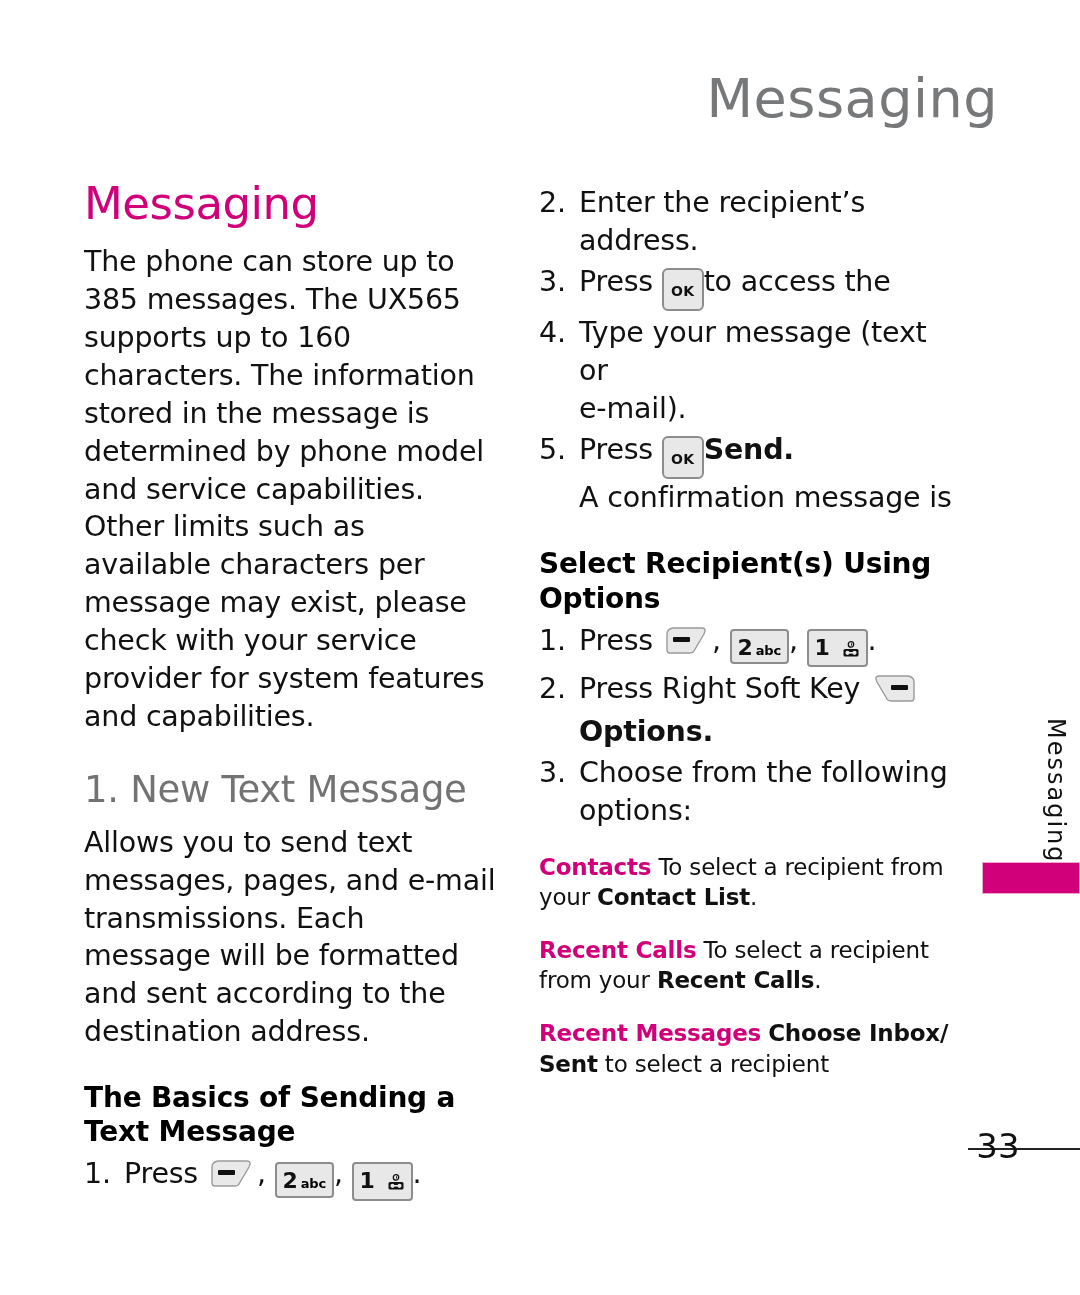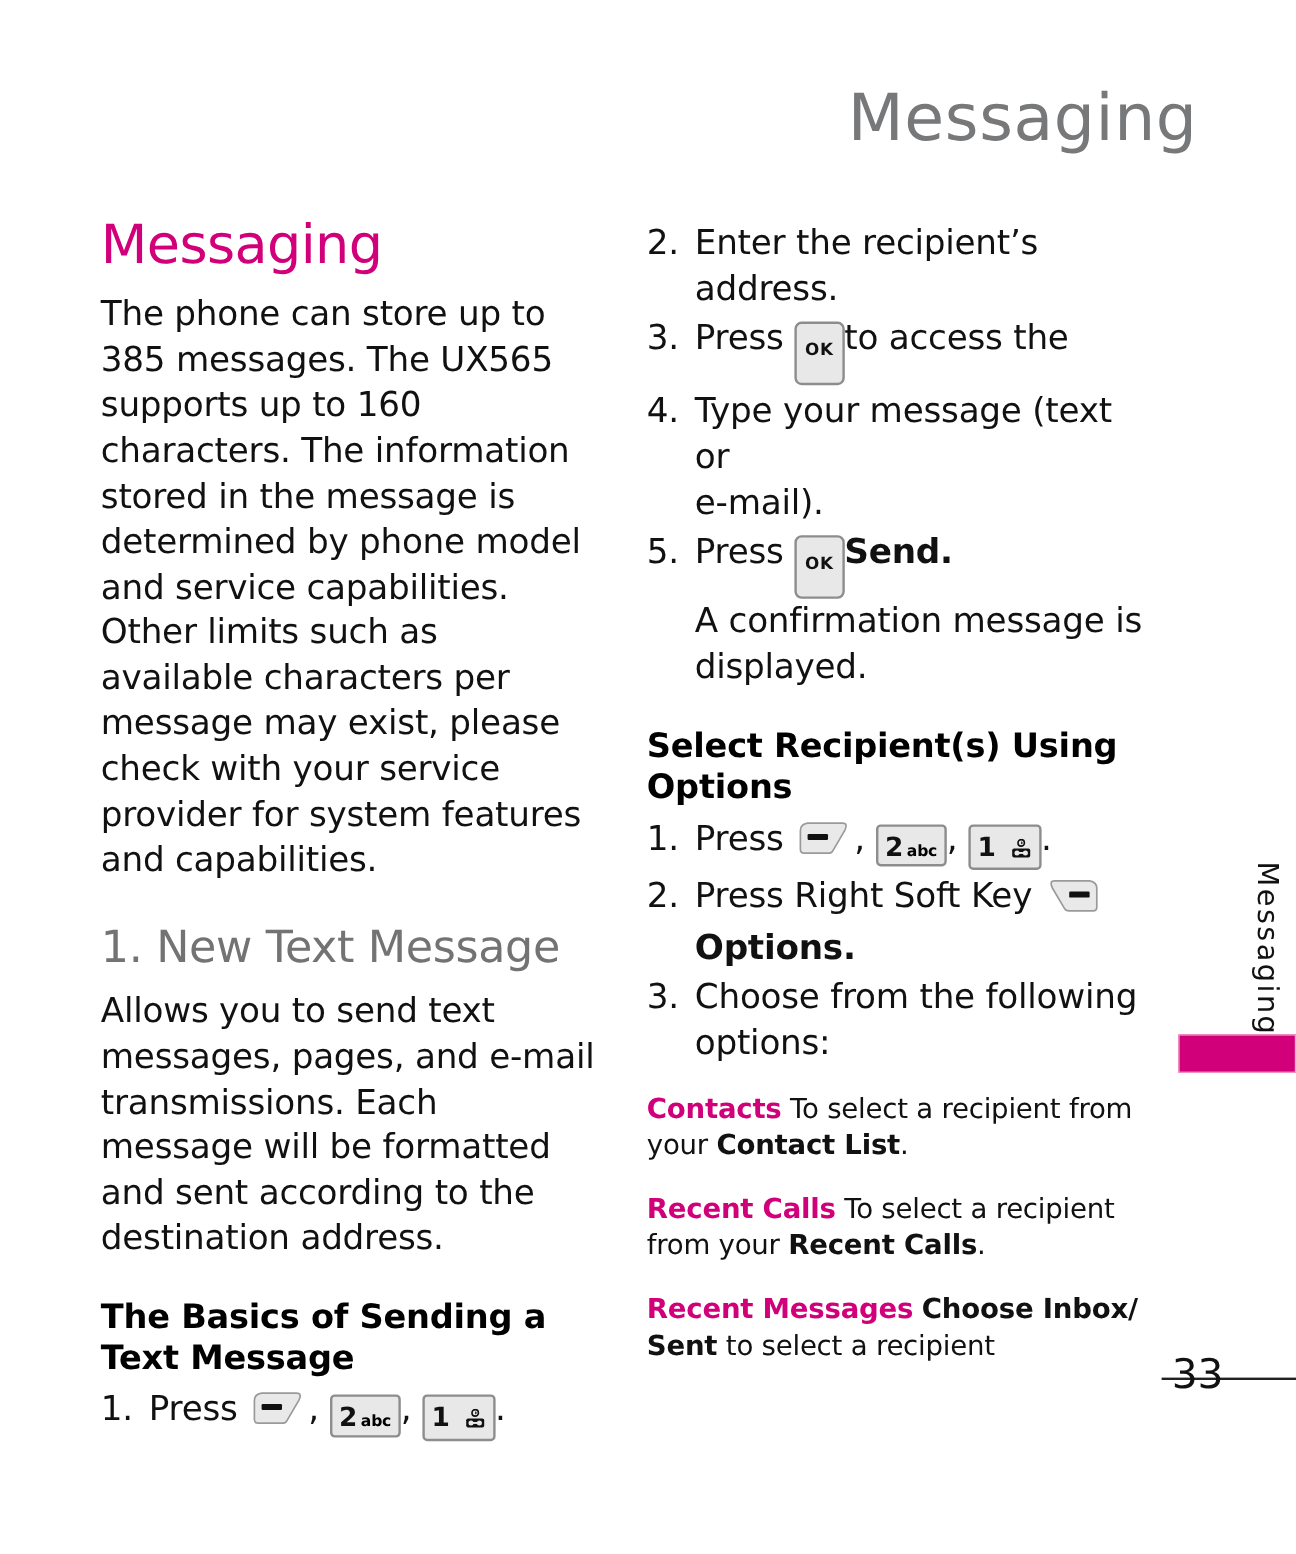--- a/index.html
+++ b/index.html
@@ -141,21 +141,21 @@
   }
   .keycap .small {
     font-size: 13px;
     font-weight: bold;
     color: #000000;
     margin-left: 3px;
     font-family: "DejaVu Sans", sans-serif;
   }
   .keycap.okkey {
     border-radius: 6px;
-    padding: 3px 7px 18px 7px;
+    padding: 3px 7px 8px 7px;
   }
   .keycap.okkey .ok {
     font-size: 14px;
     font-weight: bold;
     color: #111;
     letter-spacing: 0.5px;
   }
   .vm-icon { vertical-align: -3px; margin-left: 3px; }
 
   
@@ -264,21 +264,20 @@
 
       <li>
         <span class="num">4.</span><span>Type your message (text or</span>
         <span class="indent-line">e-mail).</span>
       </li>
 
       <li>
         <span class="num">5.</span><span>Press</span>
         <span class="keycap okkey"><span class="ok">OK</span></span><span class="bold">Send.</span>
         <span class="indent-line">A confirmation message is</span>
-        <span class="indent-line">displayed.</span>
       </li>
     </ol>
 
     <h3 class="sub-title">Select Recipient(s) Using Options</h3>
 
     <ol class="steps">
 
       <li>
         <span class="num">1.</span><span>Press</span>
 

